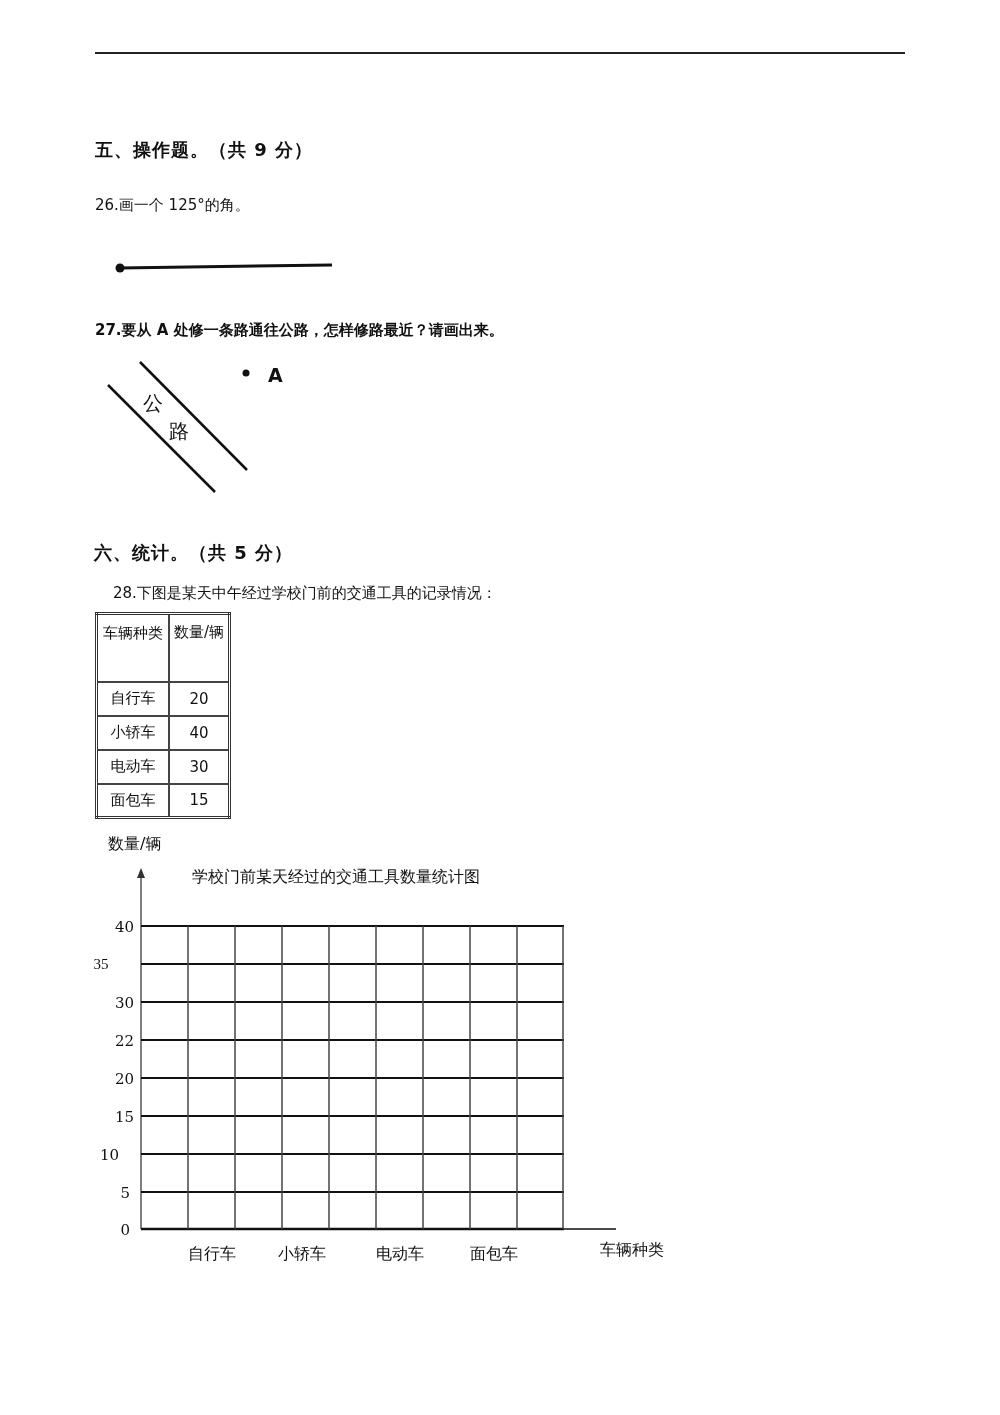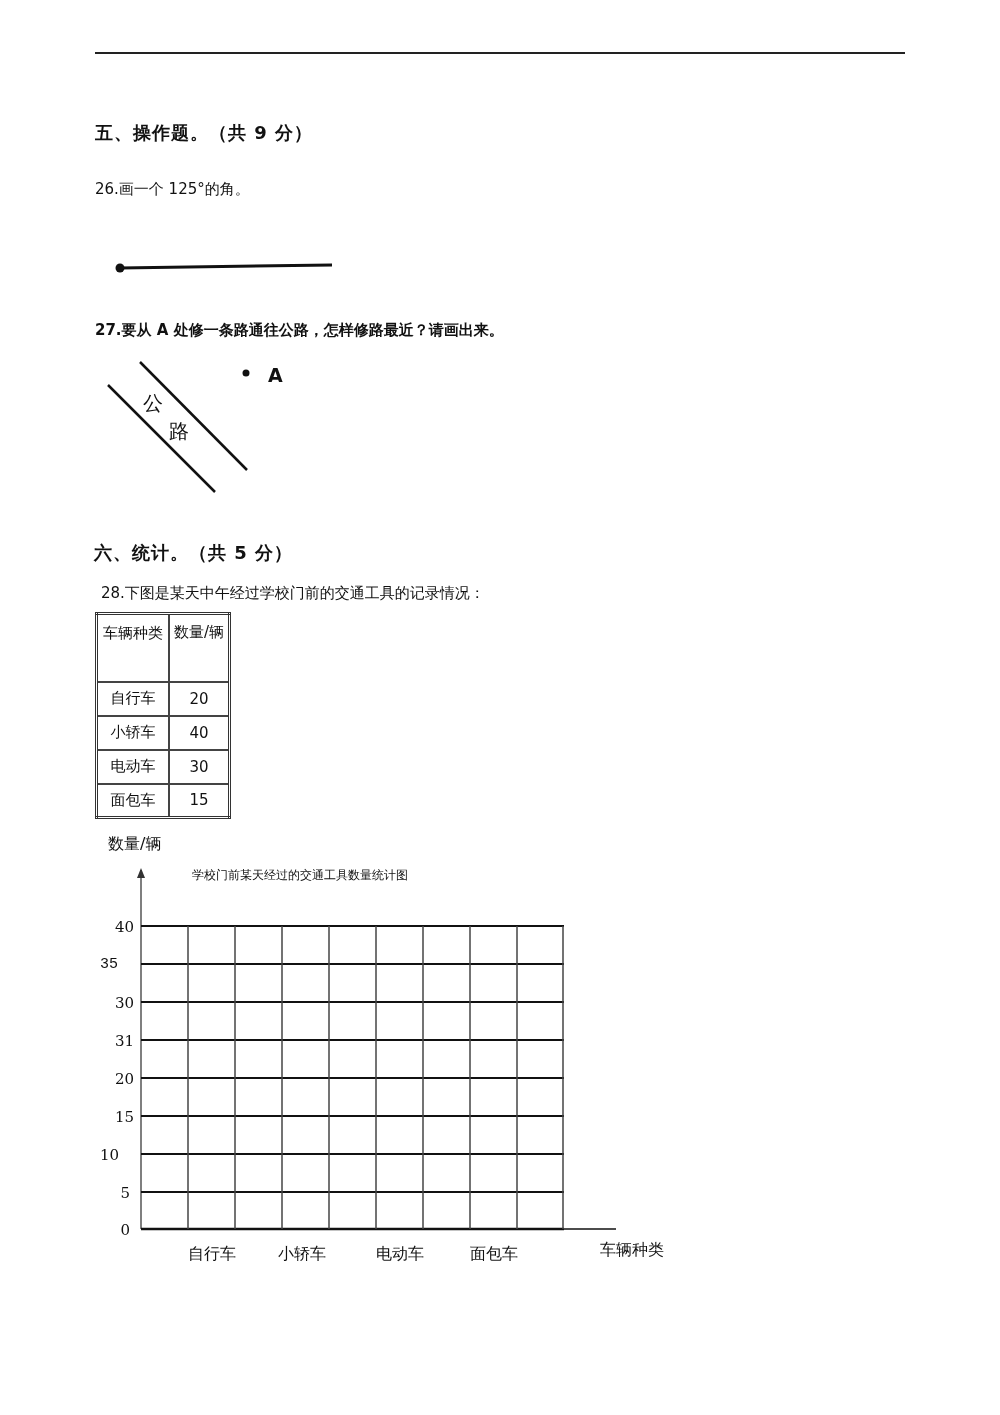--- a/index.html
+++ b/index.html
@@ -11,41 +11,41 @@
   table.rec{position:absolute;left:95px;top:612px;border-collapse:collapse;border:3px double #333;font-size:15px;}
   table.rec td{border:2px solid #444;text-align:center;padding:0;}
   table.rec td.c1{width:70px;}
   table.rec td.c2{width:58px;}
 </style>
 </head>
 <body>
 
 <div class="abs rule"></div>
 
-<div class="abs h2" style="left:95px;top:121px;">五、操作题。（共 9 分）</div>
-<div class="abs q" style="left:95px;top:180px;">26.画一个 125°的角。</div>
+<div class="abs h2" style="left:95px;top:138px;">五、操作题。（共 9 分）</div>
+<div class="abs q" style="left:95px;top:196px;">26.画一个 125°的角。</div>
 
 <svg class="abs" style="left:110px;top:255px;" width="230" height="25">
   <circle cx="10" cy="13" r="4.5" fill="#111"></circle>
   <line x1="10" y1="13" x2="222" y2="10" stroke="#111" stroke-width="3"></line>
 </svg>
 
 <div class="abs q" style="left:95px;top:321px;font-weight:bold;">27.要从 A 处修一条路通往公路，怎样修路最近？请画出来。</div>
 
 <svg class="abs" style="left:100px;top:355px;" width="200" height="145">
   <line x1="40" y1="7" x2="147" y2="115" stroke="#111" stroke-width="2.5"></line>
   <line x1="8" y1="30" x2="115" y2="137" stroke="#111" stroke-width="2.5"></line>
   <circle cx="146" cy="18" r="3.5" fill="#111"></circle>
 </svg>
 <div class="abs" style="left:143px;top:390px;font-size:20px;">公</div>
 <div class="abs" style="left:169px;top:418px;font-size:20px;">路</div>
 <div class="abs" style="left:268px;top:364px;font-size:19px;font-weight:bold;font-family:'DejaVu Sans',sans-serif;">A</div>
 
 <div class="abs h2" style="left:94px;top:541px;">六、统计。（共 5 分）</div>
-<div class="abs q" style="left:101px;top:584px;">28.下图是某天中午经过学校门前的交通工具的记录情况：</div>
+<div class="abs q" style="left:113px;top:584px;">28.下图是某天中午经过学校门前的交通工具的记录情况：</div>
 
 <table class="rec">
   <tbody>
       <tr style="height:68px;">
     <td class="c1" style="line-height:32px;vertical-align:top;padding-top:2px;">车辆种类</td>
     <td class="c2" style="vertical-align:top;padding-top:8px;">数量/辆</td>
   </tr>
   <tr style="height:34px;">
     <td class="c1">自行车</td>
     <td class="c2">20</td>
@@ -59,21 +59,21 @@
     <td class="c2">30</td>
   </tr>
   <tr style="height:34px;">
     <td class="c1">面包车</td>
     <td class="c2">15</td>
   </tr>
 </tbody>
   </table>
 
 <div class="abs" style="left:108px;top:834px;font-size:16px;">数量/辆</div>
-<div class="abs" style="left:192px;top:867px;font-size:12px;">学校门前某天经过的交通工具数量统计图</div>
+<div class="abs" style="left:192px;top:867px;font-size:16px;">学校门前某天经过的交通工具数量统计图</div>
 
 <svg class="abs" style="left:100px;top:860px;" width="520" height="380">
   <defs>
     <marker id="arr" markerWidth="8" markerHeight="8" refX="4" refY="4" orient="auto">
       <path d="M0,8 L4,0 L8,8 Z" fill="#333"></path>
     </marker>
   </defs>
 
   <line x1="41" y1="369" x2="41" y2="10" stroke="#555" stroke-width="1.5"></line>
   <path d="M37,18 L41,8 L45,18 Z" fill="#333"></path>
@@ -99,23 +99,23 @@
     <line x1="229" y1="66" x2="229" y2="369"></line>
     <line x1="276" y1="66" x2="276" y2="369"></line>
     <line x1="323" y1="66" x2="323" y2="369"></line>
     <line x1="370" y1="66" x2="370" y2="369"></line>
     <line x1="417" y1="66" x2="417" y2="369"></line>
     <line x1="463" y1="66" x2="463" y2="369"></line>
   </g>
 </svg>
 
 <div class="abs" style="left:100px;top:918px;width:34px;text-align:right;font-size:15px;font-family:'DejaVu Serif',serif;">40</div>
-<div class="abs" style="left:100px;top:956px;width:34px;text-align:left;font-size:15px;font-family:Liberation Mono, monospace;">35</div>
+<div class="abs" style="left:84px;top:956px;width:34px;text-align:center;font-size:15px;font-family:Liberation Serif, serif;">35</div>
 <div class="abs" style="left:100px;top:994px;width:34px;text-align:right;font-size:15px;font-family:'DejaVu Serif',serif;">30</div>
-<div class="abs" style="left:100px;top:1032px;width:34px;text-align:right;font-size:15px;font-family:'DejaVu Serif',serif;">31</div>
+<div class="abs" style="left:100px;top:1032px;width:34px;text-align:right;font-size:15px;font-family:'DejaVu Serif',serif;">22</div>
 <div class="abs" style="left:100px;top:1070px;width:34px;text-align:right;font-size:15px;font-family:'DejaVu Serif',serif;">20</div>
 <div class="abs" style="left:100px;top:1108px;width:34px;text-align:right;font-size:15px;font-family:'DejaVu Serif',serif;">15</div>
 <div class="abs" style="left:100px;top:1146px;width:34px;font-size:15px;font-family:'DejaVu Serif',serif;">10</div>
 <div class="abs" style="left:100px;top:1184px;width:30px;text-align:right;font-size:15px;font-family:'DejaVu Serif',serif;">5</div>
 <div class="abs" style="left:100px;top:1221px;width:30px;text-align:right;font-size:15px;font-family:'DejaVu Serif',serif;">0</div>
 
 <div class="abs" style="left:188px;top:1244px;font-size:16px;">自行车</div>
 <div class="abs" style="left:278px;top:1244px;font-size:16px;">小轿车</div>
 <div class="abs" style="left:376px;top:1244px;font-size:16px;">电动车</div>
 <div class="abs" style="left:470px;top:1244px;font-size:16px;">面包车</div>

